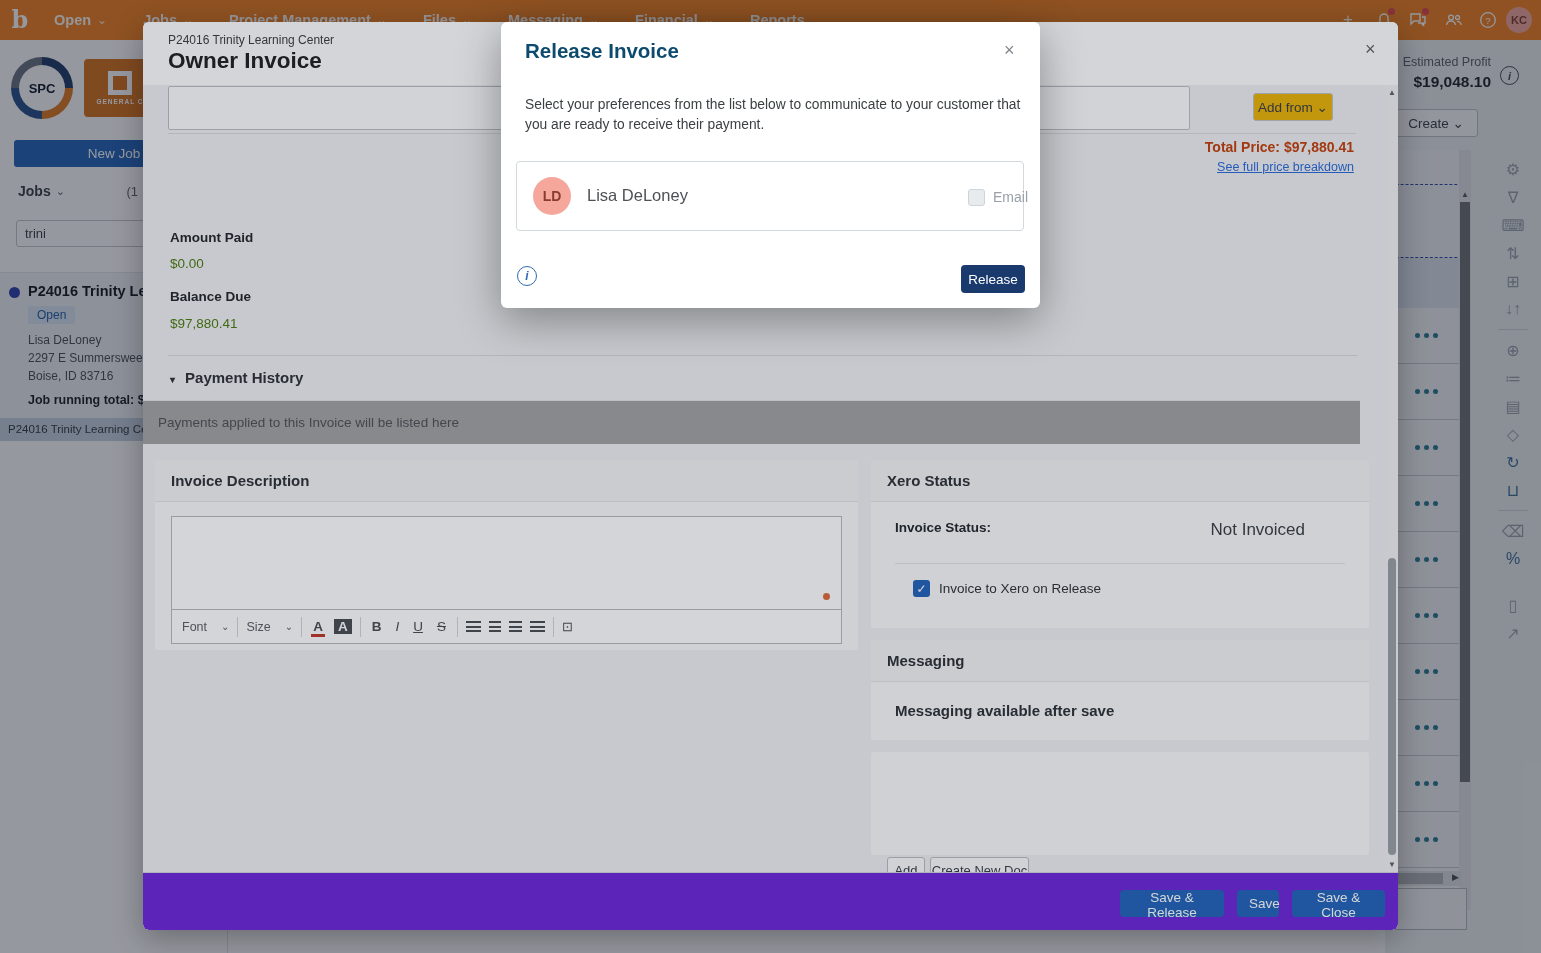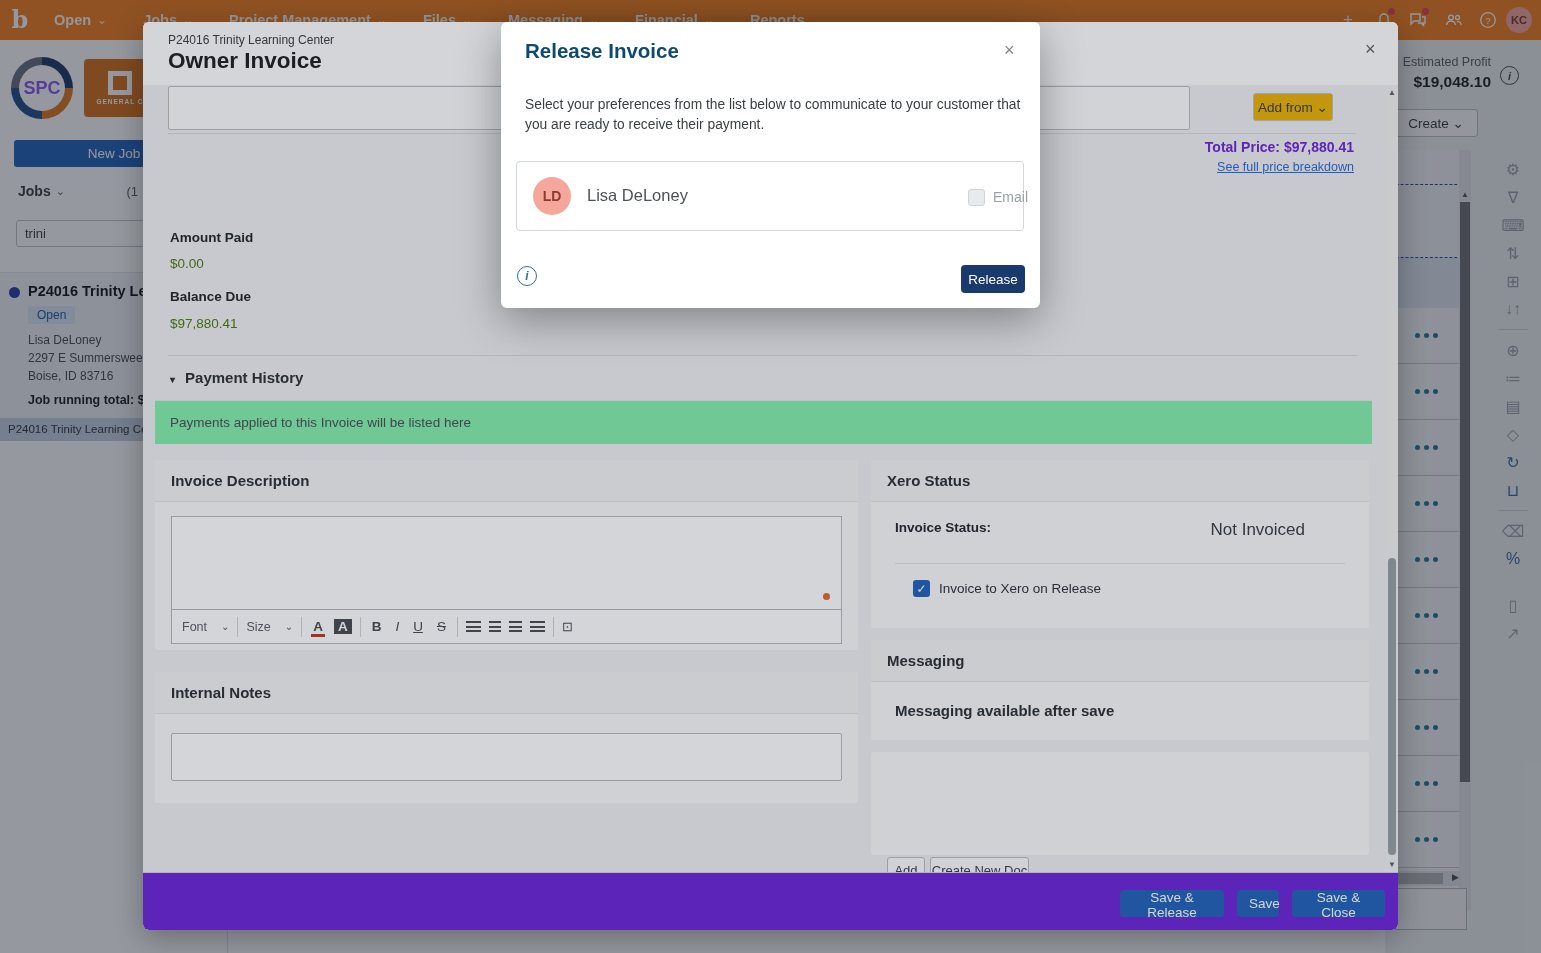--- a/index.html
+++ b/index.html
@@ -27,22 +27,22 @@
   .avatar { position:absolute; left:1506px; top:7px; width:26px; height:26px; border-radius:50%;
     background:var(--salmon,#f0b6ae); color:#7c3b33; font-size:11px; font-weight:bold;
     display:flex; align-items:center; justify-content:center; }
 
   
   .sidebar { position:absolute; left:0; top:40px; width:228px; height:913px; background:#fff;
     border-right:1px solid #e0e2e5; z-index:1; }
   .logo-spc { position:absolute; left:11px; top:17px; width:62px; height:62px; border-radius:50%;
     background:conic-gradient(#1f3c68 0 25%, #e07a1f 25% 50%, #274e8d 50% 75%, #6b7280 75% 100%);
     display:flex; align-items:center; justify-content:center; }
-  .logo-spc .inner { width:46px; height:46px; border-radius:50%; background:#fff; color:#8b5cf6;
-    font-size:18px; font-weight:bold; display:flex; align-items:center; justify-content:center; }
+  .logo-spc .inner { width:46px; height:46px; border-radius:50%; background:#fff; color:#0f172a;
+    font-size:13px; font-weight:bold; display:flex; align-items:center; justify-content:center; }
   .logo-gc { position:absolute; left:84px; top:19px; width:72px; height:58px; background:#d9731d;
     border-radius:4px; display:flex; flex-direction:column; align-items:center; justify-content:center; gap:3px; }
   .logo-gc .sq { width:24px; height:24px; border:5px solid #fff; }
   .logo-gc .cap { font-size:6.5px; letter-spacing:1px; color:#fff; font-weight:bold; }
   .newjob-btn { position:absolute; left:14px; top:100px; width:200px; height:27px;
     background:var(--blue,#2465bb); color:#fff; border:none; border-radius:3px;
     font-size:13.5px; font-family:inherit; cursor:pointer; }
   .jobs-row { position:absolute; left:18px; top:143px; width:196px; display:flex; align-items:center; }
   .jobs-row .lbl { font-size:14px; color:#3a3f45; font-weight:bold; }
   .jobs-row .chev { font-size:11px; color:#5f6368; margin-left:5px; }
@@ -103,29 +103,29 @@
   .inv-head { position:absolute; left:0; top:0; width:100%; height:63px; background:#fff; }
   .inv-crumb { position:absolute; left:25px; top:11px; font-size:12px; color:#3c4043; }
   .inv-title { position:absolute; left:25px; top:26px; font-size:22.5px; font-weight:bold; color:#202124; }
   .inv-close { position:absolute; left:1222px; top:17px; font-size:18px; color:#5f6368; cursor:pointer;
     background:none; border:none; font-family:inherit; }
   .inv-title-input { position:absolute; left:25px; top:64px; width:1022px; height:44px;
     background:#fdfdfe; border:1px solid #bcc0c4; border-radius:2px; font-family:inherit; font-size:14px; padding:0 10px; }
   .addfrom-btn { position:absolute; left:1110px; top:71px; width:80px; height:28px; background:#eab308;
     border:1px solid #bfc3c7; border-radius:3px; font-size:13.5px; color:#3a3f45; font-family:inherit; cursor:pointer; }
   .inv-div1 { position:absolute; left:25px; top:111px; width:1188px; border-top:1px solid #d7dadd; }
-  .total-price { position:absolute; right:44px; top:117px; font-size:14px; font-weight:bold; color:#6d28d9; }
+  .total-price { position:absolute; right:44px; top:117px; font-size:14px; font-weight:bold; color:#c2410c; }
   .breakdown-link { position:absolute; right:44px; top:138px; font-size:12.5px; color:var(--link,#2b6cd9);
     text-decoration:underline; cursor:pointer; }
   .fld-label { position:absolute; font-size:13.5px; font-weight:bold; color:#24282d; }
   .fld-value { position:absolute; font-size:13.5px; color:#4d7c0f; }
   .inv-div2 { position:absolute; left:25px; top:333px; width:1190px; border-top:1px solid #d7dadd; }
   .ph-head { position:absolute; left:27px; top:347px; font-size:15px; font-weight:bold; color:#2e3338; }
   .ph-caret { font-size:10px; margin-right:10px; color:#2e3338; }
-  .ph-band { position:absolute; left:12px; top:378px; width:1217px; height:44px; background:#86efac;
+  .ph-band { position:absolute; left:0; top:378px; width:1217px; height:44px; background:#a3a3a3;
     border-top:1px solid #e4e6e9; }
   .ph-empty { position:absolute; left:15px; top:14px; font-size:13.5px; color:#4d5156; }
 
   .card { position:absolute; background:#fafbfc; border-radius:3px; }
   .card-head { height:42px; background:#f3f4f6; border-bottom:1px solid #e2e4e7;
     display:flex; align-items:center; padding-left:16px; font-size:15px; font-weight:bold; color:#2e3338;
     border-radius:3px 3px 0 0; }
   .editor { position:absolute; left:16px; top:56px; width:671px; height:128px; background:#fff; border:1px solid #b7bbbf; }
   .editor-area { position:relative; height:93px; border-bottom:1px solid #b7bbbf; }
   .editor-dot { position:absolute; right:11px; bottom:9px; width:7px; height:7px; border-radius:50%; background:#e06a3c; }
@@ -451,24 +451,20 @@
           <span class="align-ic"></span>
           <span class="align-ic c"></span>
           <span class="align-ic r"></span>
           <span class="align-ic" style="width:15px;"></span>
           <span class="tb-sep"></span>
           <span style="font-size:13px; cursor:pointer;">⊡</span>
         </div>
       </div>
     </div>
 
-    <div class="card" style="left:12px; top:650px; width:703px; height:131px;">
-      <div class="card-head">Internal Notes</div>
-      <textarea class="notes-area" style=""></textarea>
-    </div>
 
     <div class="card" style="left:728px; top:438px; width:498px; height:168px;">
       <div class="card-head">Xero Status</div>
       <div class="xero-row">
         <span style="font-size:13.5px; font-weight:bold; color:#24282d;">Invoice Status:</span>
         <span style="margin-left:auto; font-size:17px; color:#3a3f45;">Not Invoiced</span>
       </div>
       <div class="xero-div"></div>
       <div class="chk-row">
         <span class="chk">✓</span>

